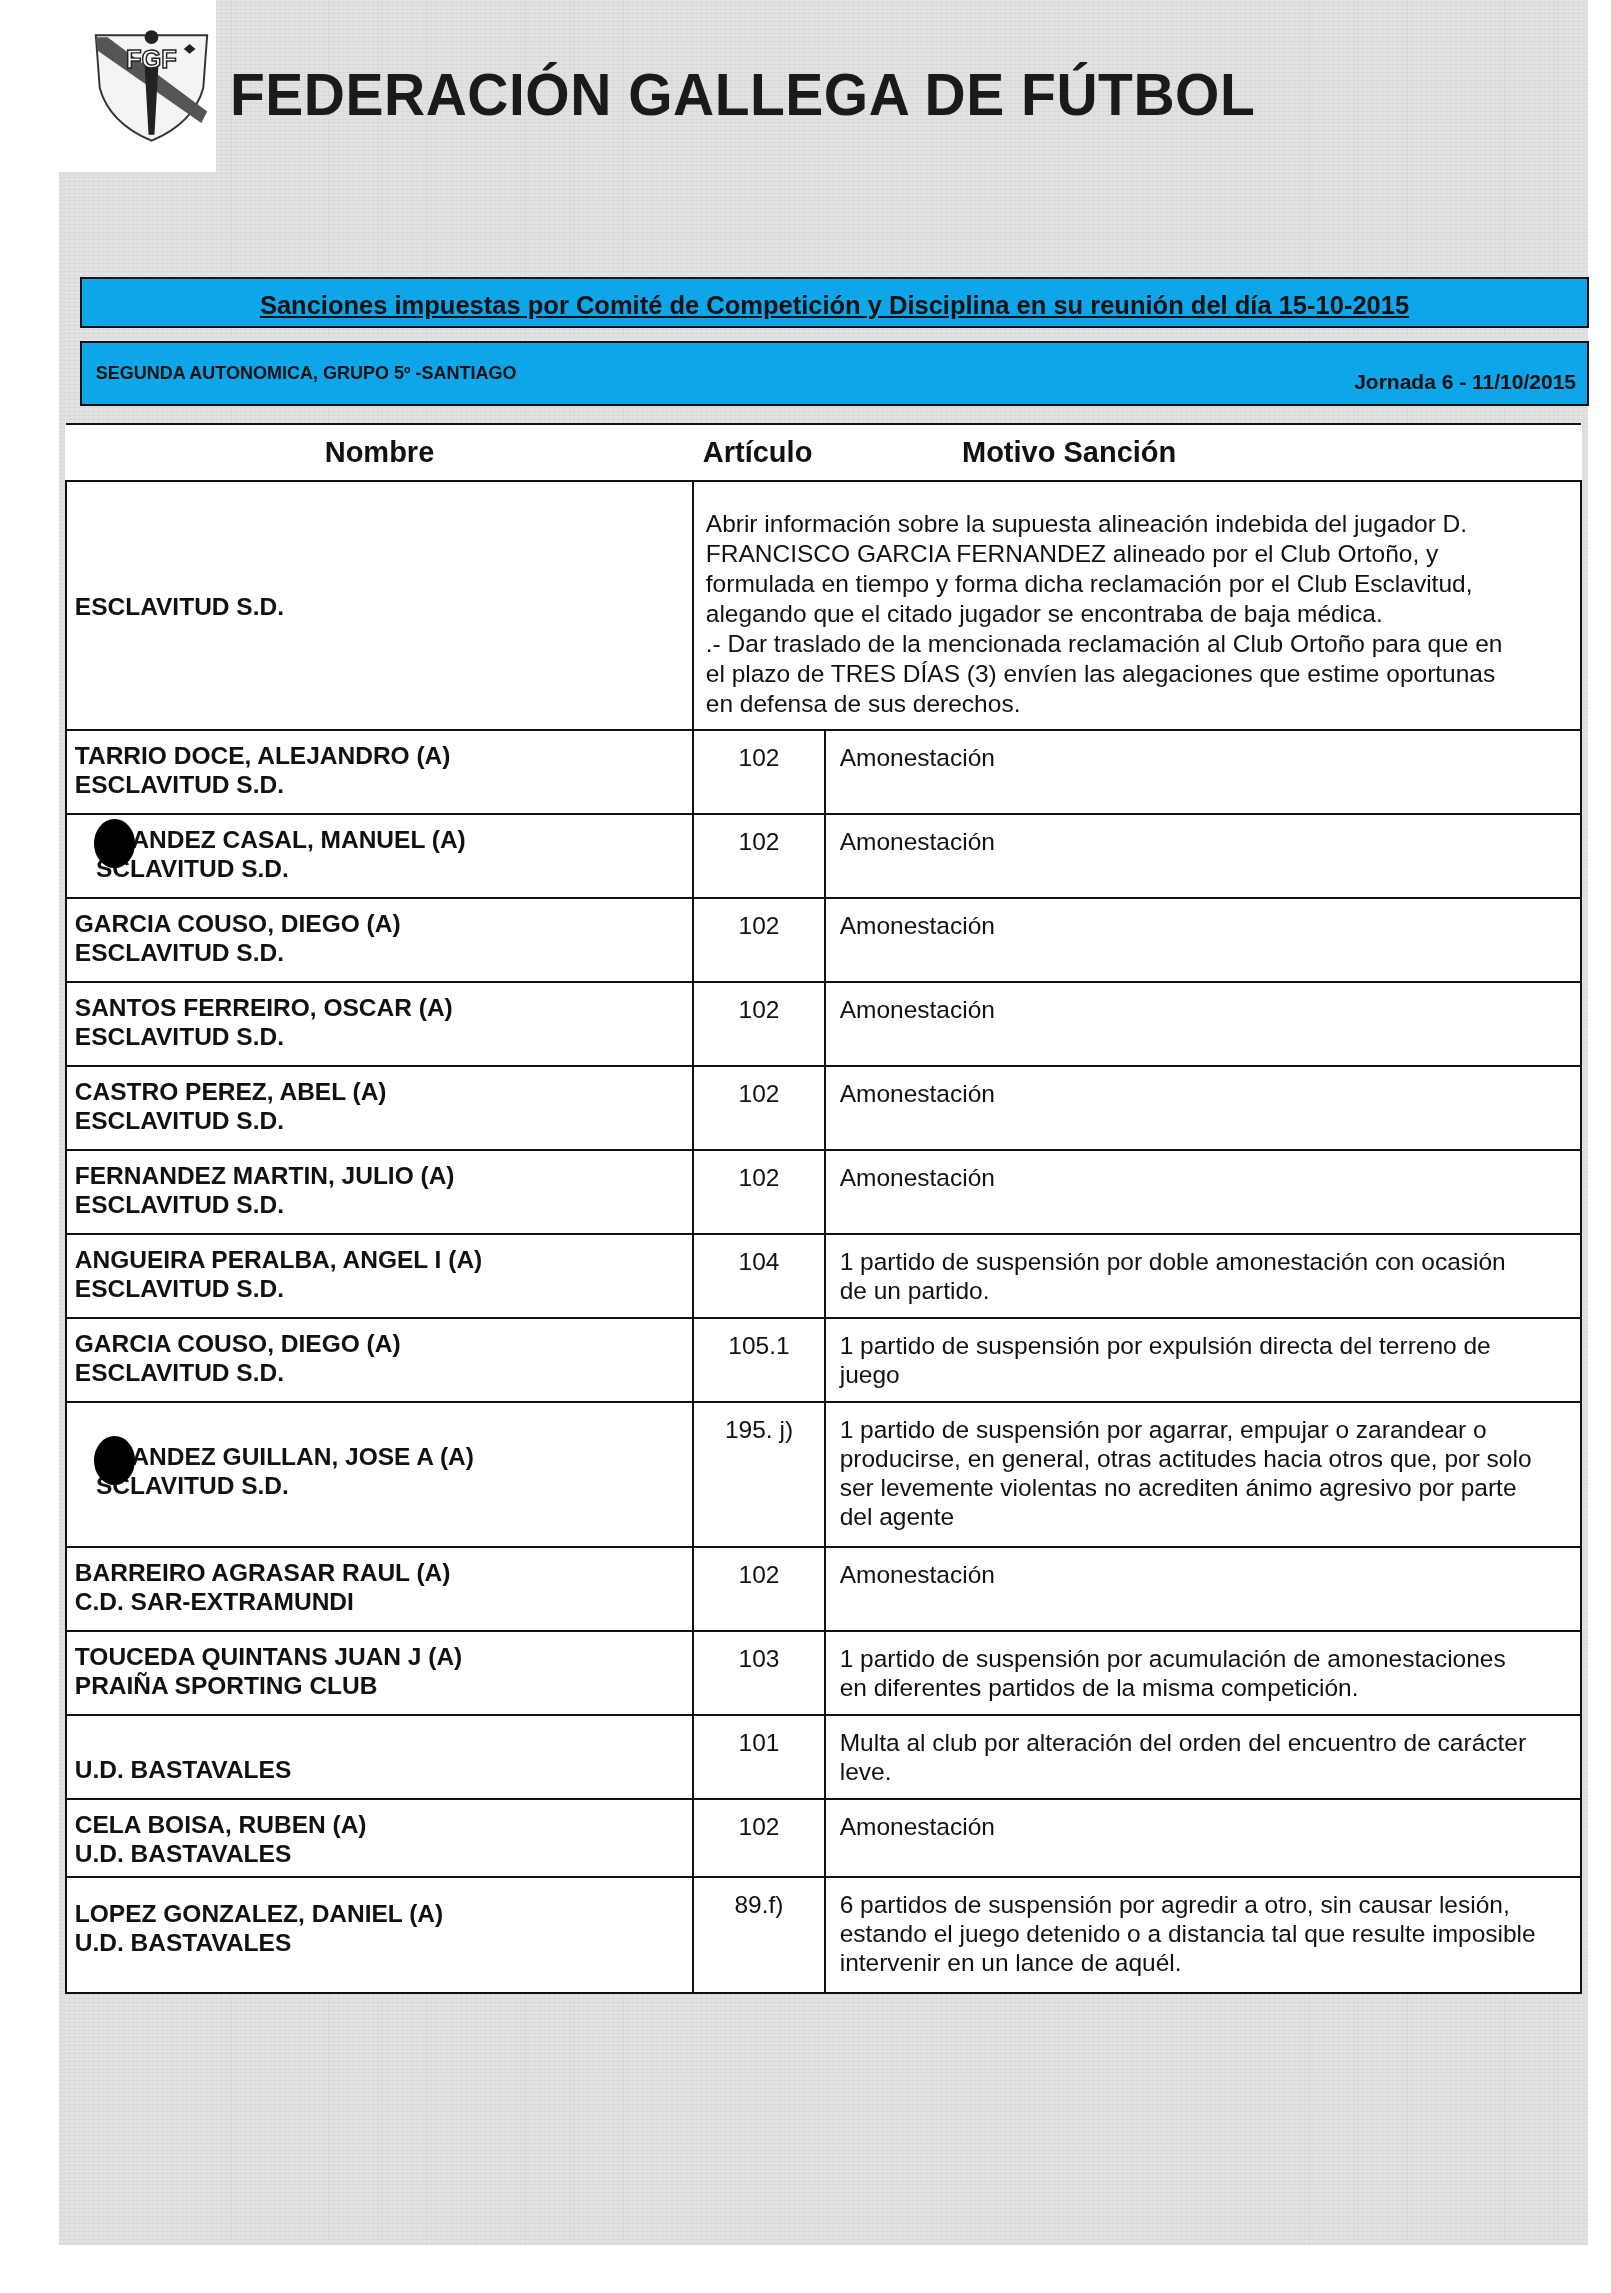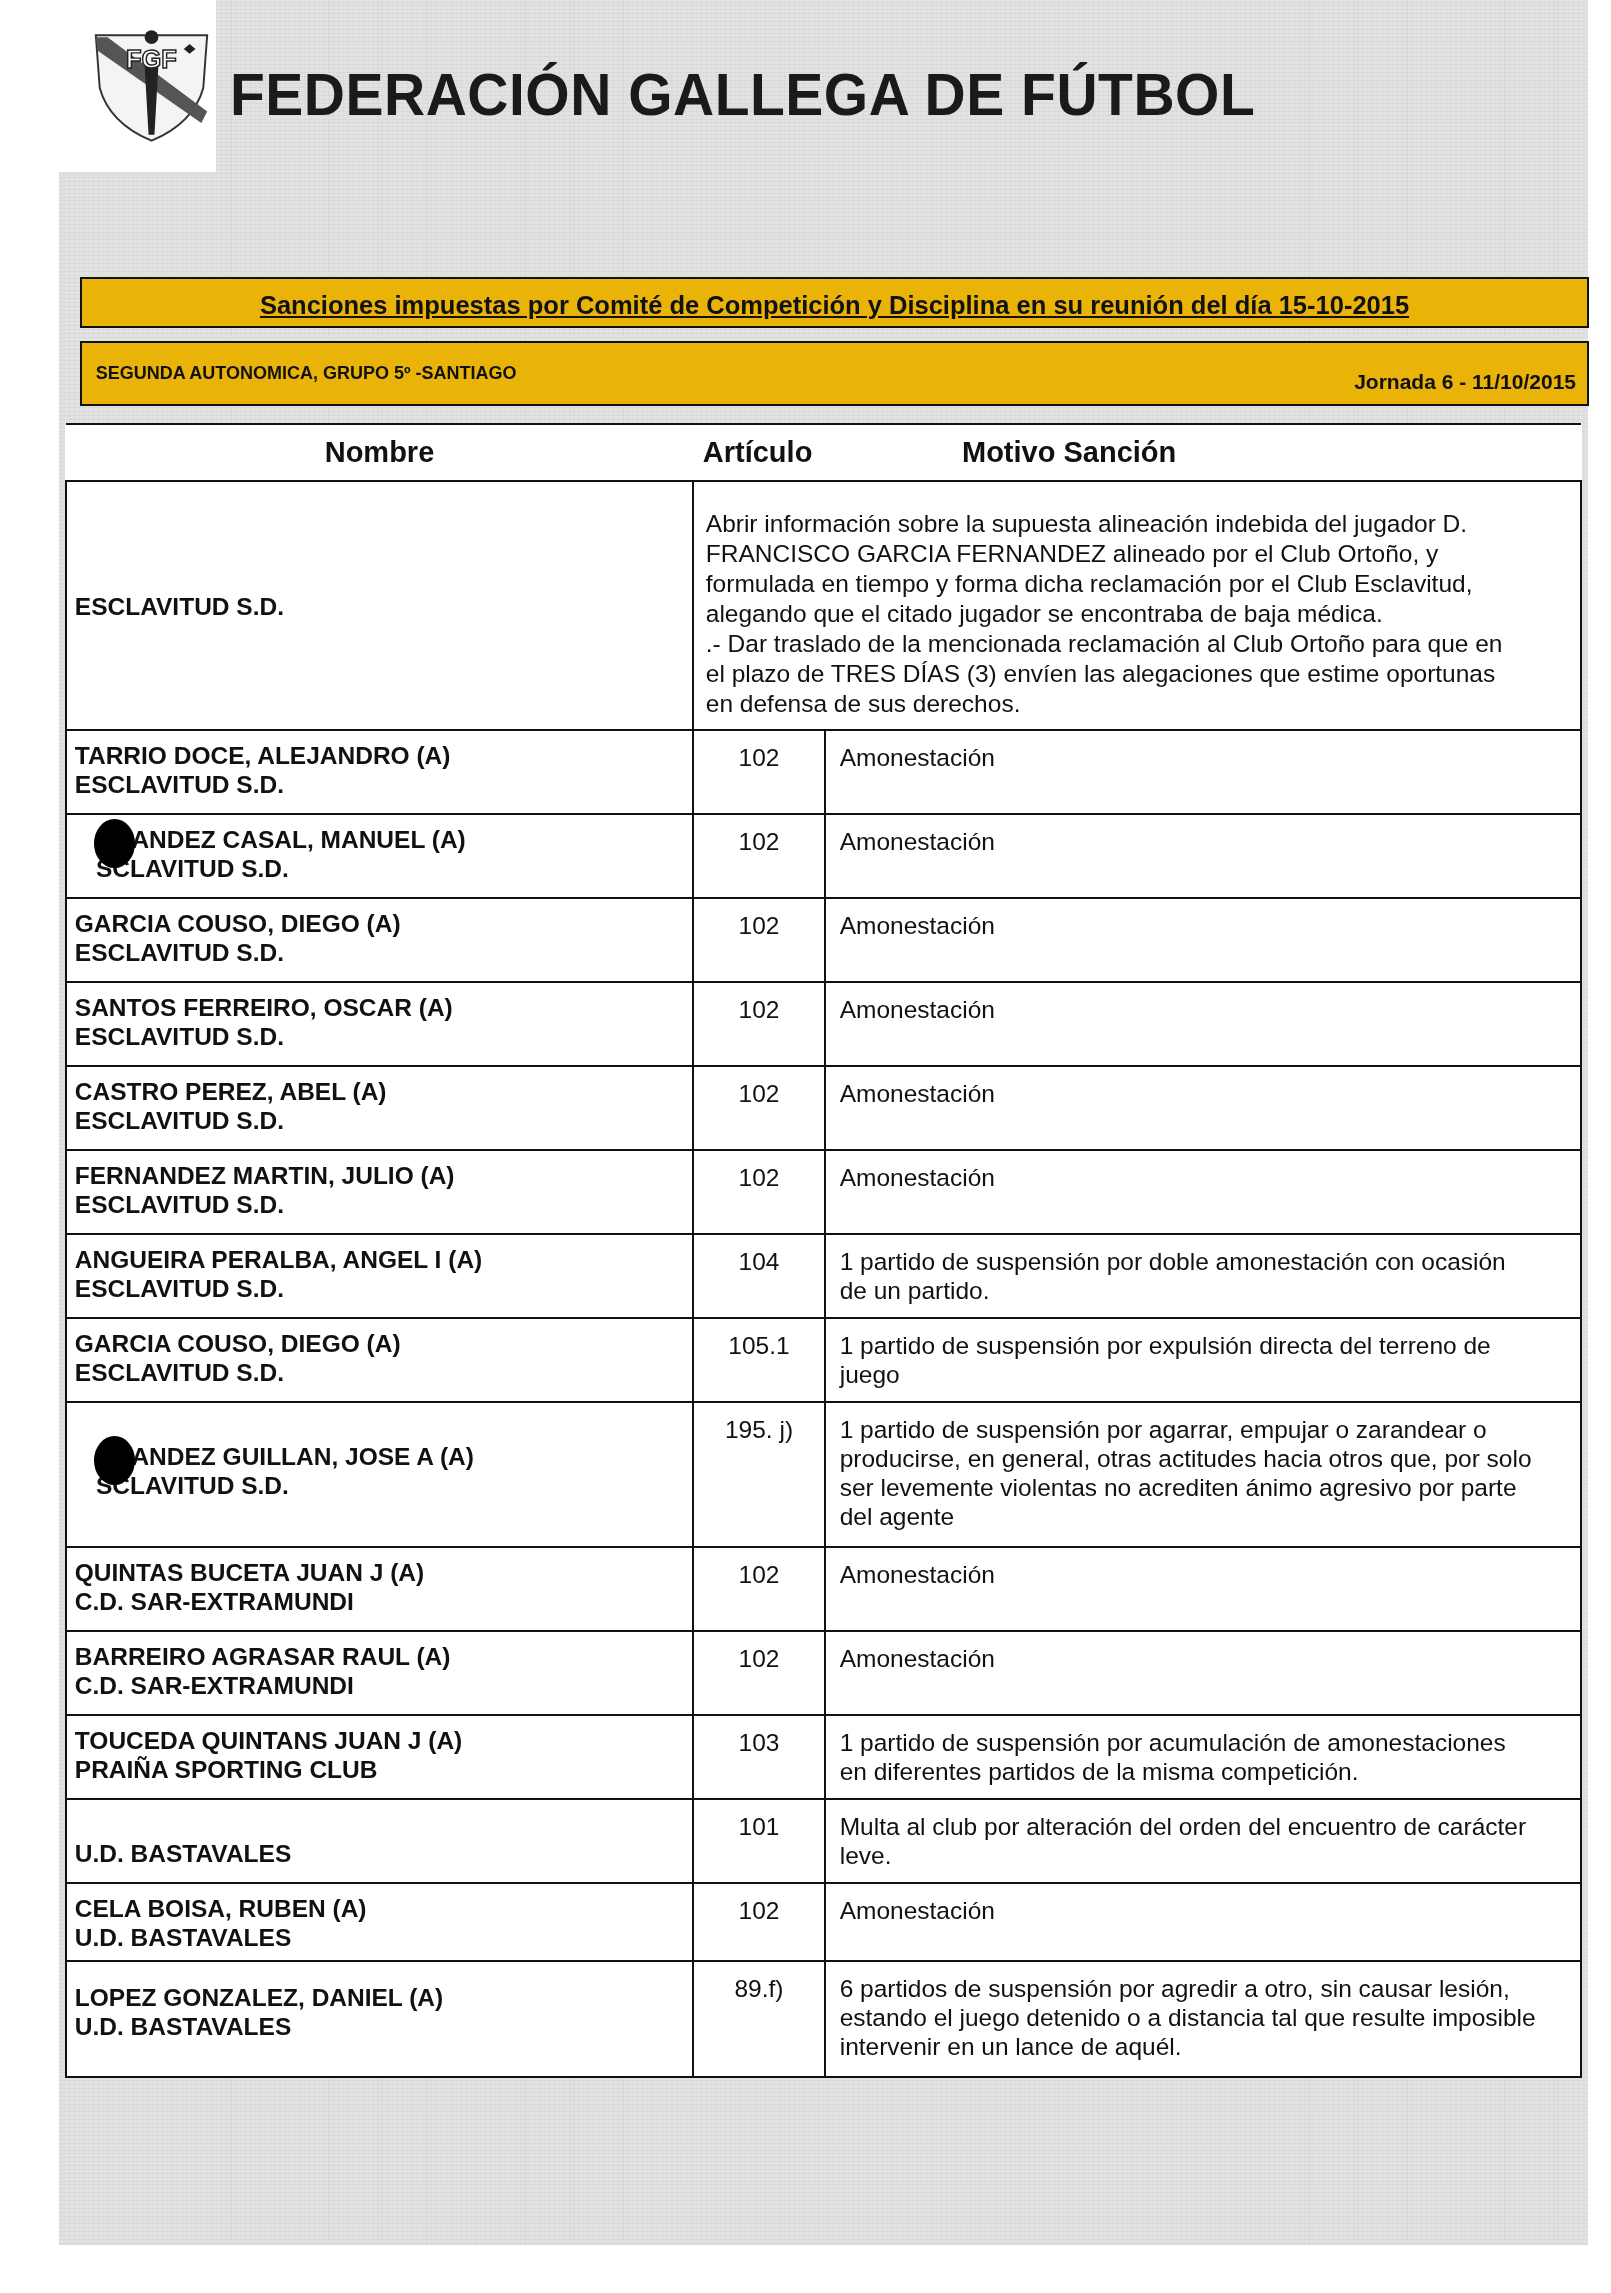--- a/index.html
+++ b/index.html
@@ -16,21 +16,21 @@
                       repeating-linear-gradient(90deg, rgba(0,0,0,0.025) 0 1px, transparent 1px 4.9px);
   }
   .logo-block { position: absolute; left: 59px; top: 0; width: 157px; height: 172px; background: #fff; }
   .logo { position: absolute; left: 88px; top: 27.4px; width: 127px; height: 118px; }
   .fed-title {
     position: absolute; left: 230px; top: 61px;
     font-size: 57px; font-weight: bold; letter-spacing: 0.5px;
     color: #1a1a1a; white-space: nowrap; transform: scaleY(1.05);
   }
   .box {
-    position: absolute; background: #eab308; border: 2.9px solid #111; box-sizing: border-box;
+    position: absolute; background: #0ea5e9; border: 2.9px solid #111; box-sizing: border-box;
   }
   .sanciones-box { left: 80px; top: 277px; width: 1509px; height: 51px; }
   .sanciones-text {
     position: absolute; left: 0; right: 0; top: 11.8px; text-align: center;
     font-size: 25.5px; font-weight: bold; text-decoration: underline; white-space: nowrap;
   }
   .group-box { left: 80px; top: 341px; width: 1509px; height: 65px; }
   .group-left { position: absolute; left: 13.7px; top: 19.6px; font-size: 18px; font-weight: bold; white-space: nowrap; }
   .group-right { position: absolute; right: 11px; top: 27.4px; font-size: 21px; font-weight: bold; white-space: nowrap; }
 
@@ -199,30 +199,20 @@
           <td class="c-art"><span>195. j)</span></td>
           <td class="c-mot">
             <span class="line">1 partido de suspensión por agarrar, empujar o zarandear o</span>
             <span class="line">producirse, en general, otras actitudes hacia otros que, por solo</span>
             <span class="line">ser levemente violentas no acrediten ánimo agresivo por parte</span>
             <span class="line">del agente</span>
           </td>
         </tr>
         <tr style="height: 84px;">
           <td class="c-name cell-rel">
-            <span class="line">QUINTAS BUCETA JUAN J (A)</span>
-            <span class="line">C.D. SAR-EXTRAMUNDI</span>
-          </td>
-          <td class="c-art"><span>102</span></td>
-          <td class="c-mot">
-            <span class="line">Amonestación</span>
-          </td>
-        </tr>
-        <tr style="height: 84px;">
-          <td class="c-name cell-rel">
             <span class="line">BARREIRO AGRASAR RAUL (A)</span>
             <span class="line">C.D. SAR-EXTRAMUNDI</span>
           </td>
           <td class="c-art"><span>102</span></td>
           <td class="c-mot">
             <span class="line">Amonestación</span>
           </td>
         </tr>
         <tr style="height: 84px;">
           <td class="c-name cell-rel">

